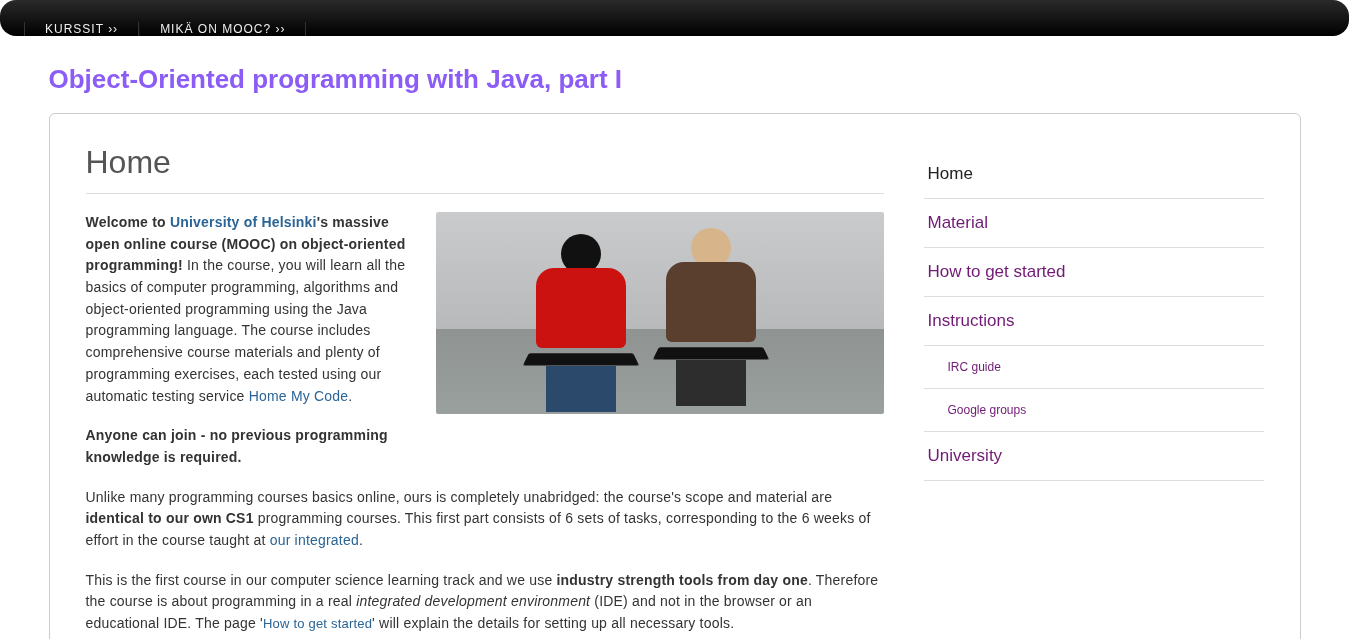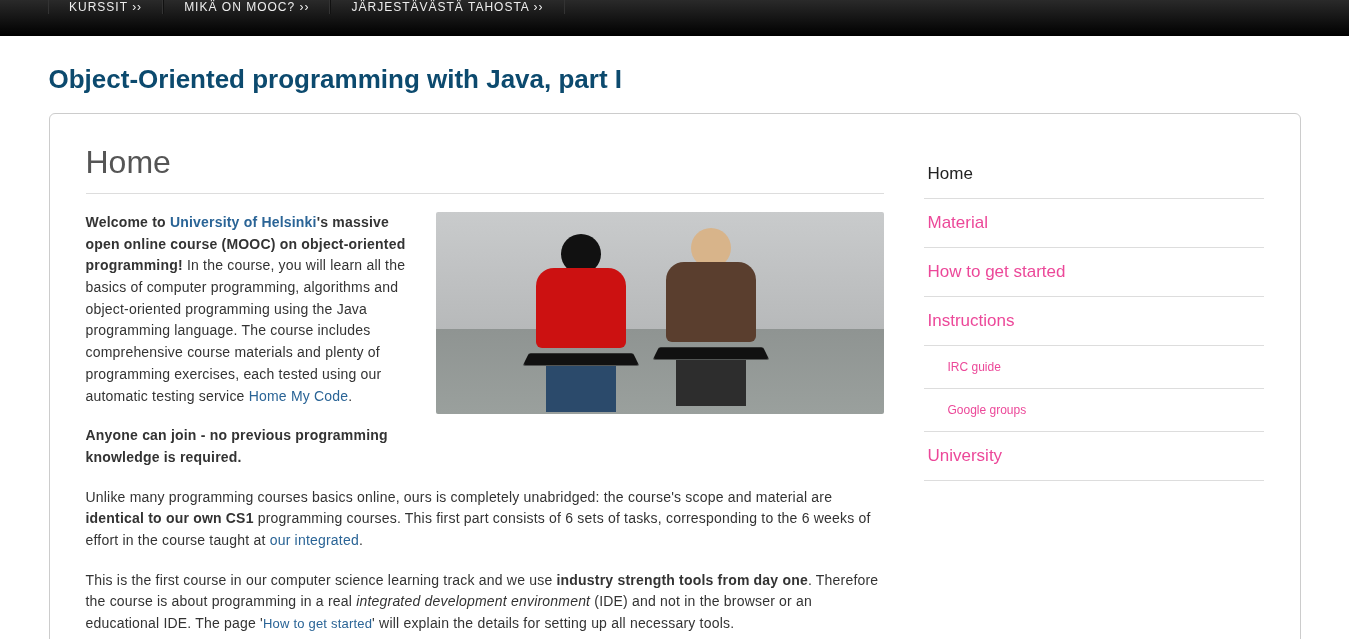--- a/index.html
+++ b/index.html
@@ -1,21 +1,21 @@
 <!DOCTYPE html>
 <html><head>
 <meta charset="utf-8">
 <style>
 * { box-sizing: border-box; margin: 0; padding: 0; }
 body { font-family: "Lucida Grande", "Lucida Sans Unicode", Verdana, sans-serif; background: #fff; color: #333; }
-.topbar { background: linear-gradient(#2a2a2a,#000); height: 36px; display: flex; align-items: flex-start; padding-left: 48px; }
+.topbar { background: linear-gradient(#2a2a2a,#000); height: 36px; display: flex; align-items: flex-end; padding-left: 24px; border-radius: 16px; }
 .topbar a { color: #eee; text-decoration: none; font-size: 12px; letter-spacing: 1px; padding: 0 20px; display: flex; align-items: center; border-right: 1px solid #333; border-left: 1px solid #111; }
 .topbar a:first-child { border-left: 1px solid #333; }
 .page { max-width: 1300px; margin: 0 auto; padding: 20px 24px; }
-h1.page-title { font-size: 26px; font-weight: bold; color: #0c4a6e; margin: 8px 0 18px; }
+h1.page-title { font-size: 26px; font-weight: bold; color: #8b5cf6; margin: 8px 0 18px; }
 .frame { border: 1px solid #ccc; border-radius: 6px; padding: 30px 36px; display: flex; gap: 40px; }
 .main { flex: 1; min-width: 0; }
 .main h2 { font-size: 32px; font-weight: normal; color: #555; margin-bottom: 12px; }
 .rule { border-top: 1px solid #ddd; margin-bottom: 18px; }
 .main p { font-size: 14px; line-height: 1.55; color: #333; margin-bottom: 18px; letter-spacing: .2px; }
 .main strong { font-weight: bold; }
 .main em { font-style: italic; }
 .main a { color: #2a6496; text-decoration: none; }
 .hero-img { float: right; width: 448px; height: 202px; margin: 0 0 12px 24px; background: linear-gradient(180deg,#c9cbcc 0%,#b7b9ba 58%,#8f9492 58%,#9aa09d 100%); border-radius: 2px; position: relative; overflow: hidden; }
 .hero-img .p1 { position:absolute; left:80px; bottom:10px; width:130px; height:170px; }
@@ -24,32 +24,31 @@
 .hero-img .p1 .head { background:#111; }
 .hero-img .p2 .head { background:#d8b48a; }
 .hero-img .torso { width:90px; height:80px; border-radius:18px 18px 6px 6px; margin:-6px auto 0; }
 .hero-img .p1 .torso { background:#c11; }
 .hero-img .p2 .torso { background:#5a3e2e; }
 .hero-img .lap { width:110px; height:14px; background:#111; margin:4px auto 0; border-radius:2px; transform:perspective(60px) rotateX(28deg); }
 .hero-img .legs { width:70px; height:46px; margin:0 auto; }
 .hero-img .p1 .legs { background:#2b4a6b; }
 .hero-img .p2 .legs { background:#2d2d2d; }
 .sidebar { width: 340px; flex-shrink: 0; padding-top: 6px; }
-.sidebar .nav-item { display:block; padding: 14px 4px; border-bottom: 1px solid #ddd; font-size: 17px; color: #ec4899; text-decoration: none; }
+.sidebar .nav-item { display:block; padding: 14px 4px; border-bottom: 1px solid #ddd; font-size: 17px; color: #701a75; text-decoration: none; }
 .sidebar .nav-item.active { color: #222; }
 .sidebar .sub { padding-left: 24px; font-size: 12px; }
 .linkish { color:#2a6496; text-decoration: underline; font-size: 13px; }
 </style>
 </head>
 <body>
 
 <nav class="topbar">
   <a>KURSSIT ››</a>
   <a>MIKÄ ON MOOC? ››</a>
-  <a>JÄRJESTÄVÄSTÄ TAHOSTA ››</a>
 </nav>
 
 <div class="page">
   <h1 class="page-title">Object-Oriented programming with Java, part I</h1>
 
   <div class="frame">
 
     <div class="main">
       <h2>Home</h2>
       <div class="rule"></div>

